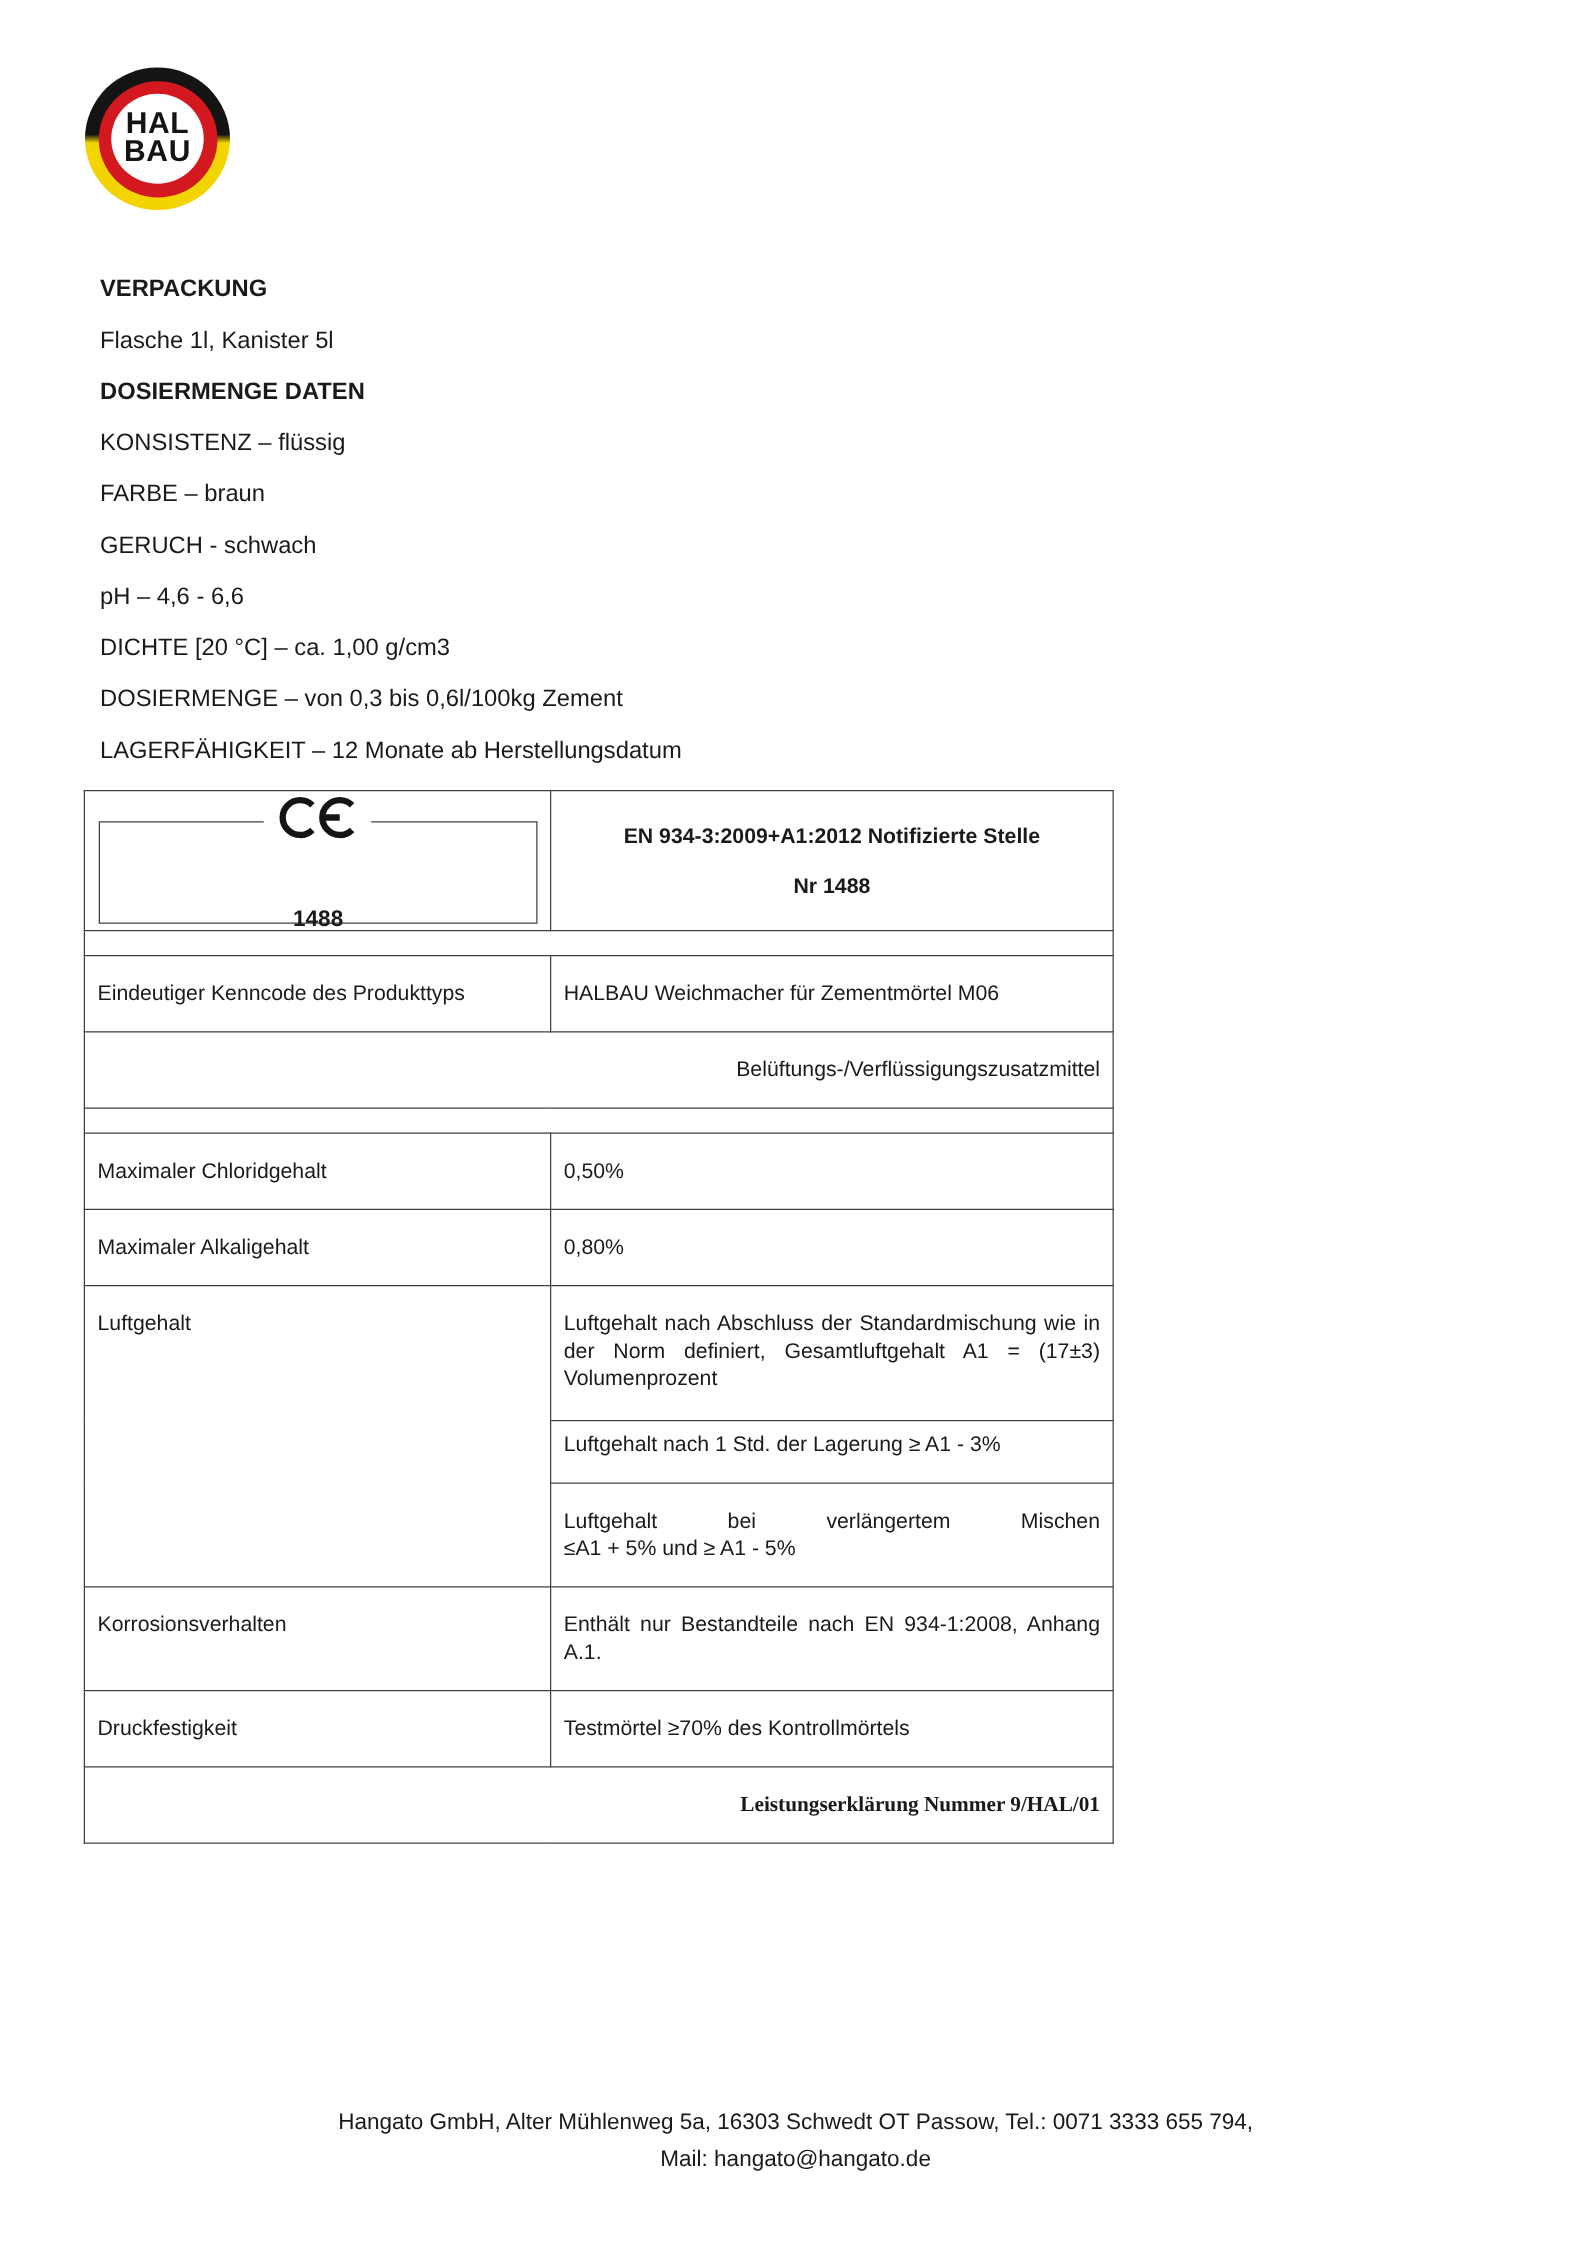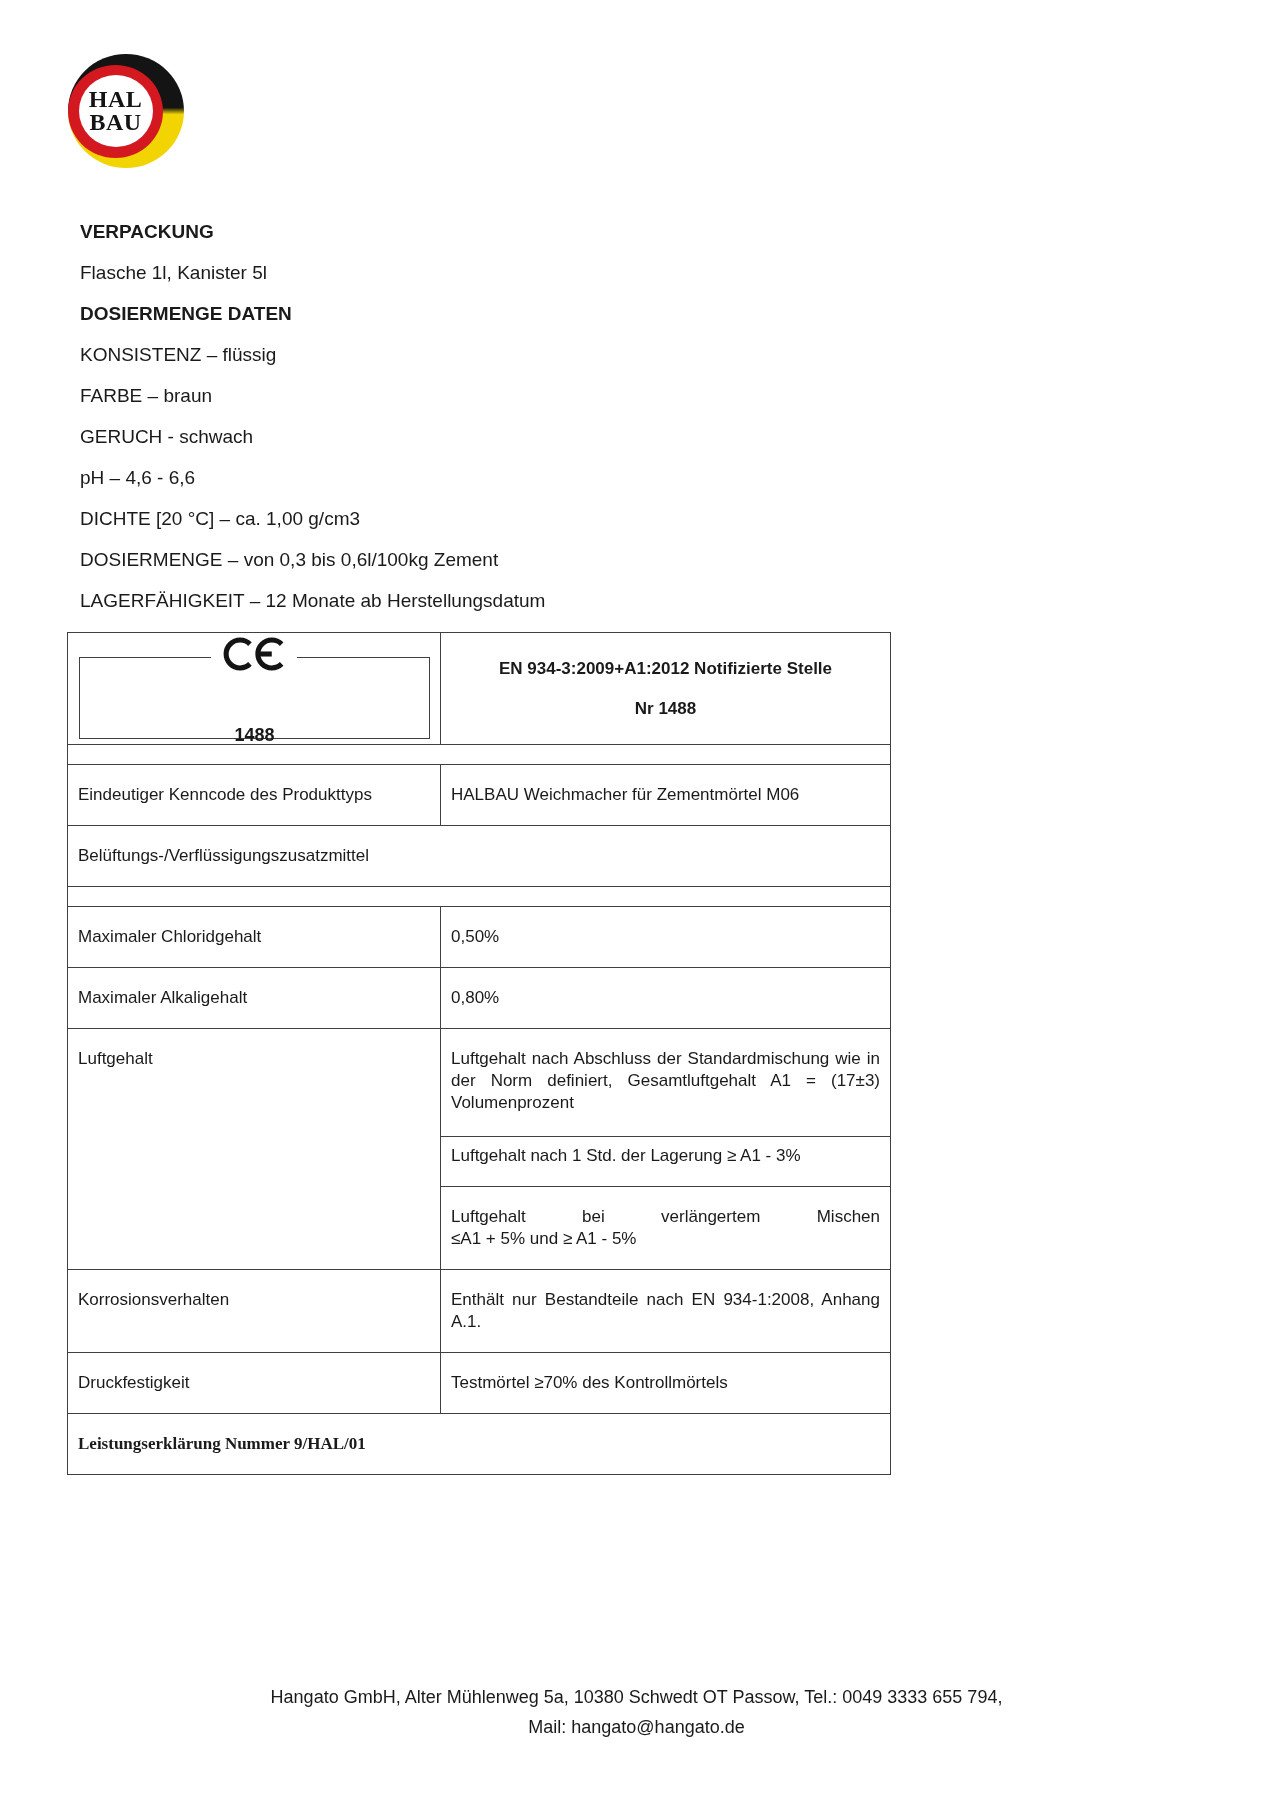--- a/index.html
+++ b/index.html
@@ -9,21 +9,21 @@
     font-family:"Liberation Sans", sans-serif;
     color:#1a1a1a;
   }
   .page { position:relative; width:1273px; height:1800px; background:#fff; overflow:hidden; }
 
   
   .logo { position:absolute; left:68px; top:54px; width:116px; height:114px; }
   .logo-outer {
     width:116px; height:114px; border-radius:50%;
     background:linear-gradient(180deg,#141414 0 47%, #f3d403 53% 100%);
-    display:flex; align-items:center; justify-content:flex-start;font-family:Liberation Serif, serif;
+    display:flex; align-items:center; justify-content:center;
   }
   .logo-red {
     width:95px; height:93px; border-radius:50%; background:#d3181f;
     display:flex; align-items:center; justify-content:center;
   }
   .logo-white {
     width:74px; height:72px; border-radius:50%; background:#ffffff;
     display:flex; flex-direction:column; align-items:center; justify-content:center;
   }
   .logo-white span { font-weight:bold; font-size:24px; line-height:0.95; letter-spacing:0.5px; color:#141414; }
@@ -32,21 +32,21 @@
   .content { position:absolute; left:67px; top:222px; width:830px; }
   .content p { font-size:19px; line-height:20px; margin:0 0 21px 13px; }
   .content p.bold { font-weight:bold; }
 
   
   table.spec { border-collapse:collapse; width:824px; margin-top:20px; table-layout:fixed; }
   .spec td {
     border:1px solid #404040; font-size:17px; line-height:22px;
     padding:19px 10px; vertical-align:top;
   }
-  .spec .center { text-align:left; }
+  .spec .center { text-align:right; }
   .spec .bold { font-weight:bold;font-family:Liberation Serif, serif; }
 
   td.ce-cell { height:112px; position:relative; padding:0; }
   .ce-box { position:absolute; left:11px; right:10px; top:24px; bottom:5px; border:1px solid #404040; }
   .ce-number { position:absolute; left:0; right:0; top:52%; text-align:center; font-weight:bold; font-size:18px;margin-top:24px; }
   .ce-mark { position:absolute; left:50%; top:1px; transform:translateX(-50%); background:#fff; padding:0 10px; z-index:2; line-height:0; }
 
   td.notified { text-align:center; font-weight:bold; vertical-align:middle; }
   td.notified .l1 { margin-bottom:18px; }
 
@@ -169,17 +169,17 @@
       </tr>
 
       <tr class="decl">
         <td colspan="2" class="center bold">Leistungserklärung Nummer 9/HAL/01</td>
       </tr>
     </tbody>
       </table>
   </div>
 
   <div class="footer">
-    <div>Hangato GmbH, Alter Mühlenweg 5a, 10380 Schwedt OT Passow, Tel.: 0049 3333 655 794,</div>
+    <div>Hangato GmbH, Alter Mühlenweg 5a, 16303 Schwedt OT Passow, Tel.: 0071 3333 655 794,</div>
     <div>Mail: hangato@hangato.de</div>
   </div>
 
 </div>
 
 </body></html>

